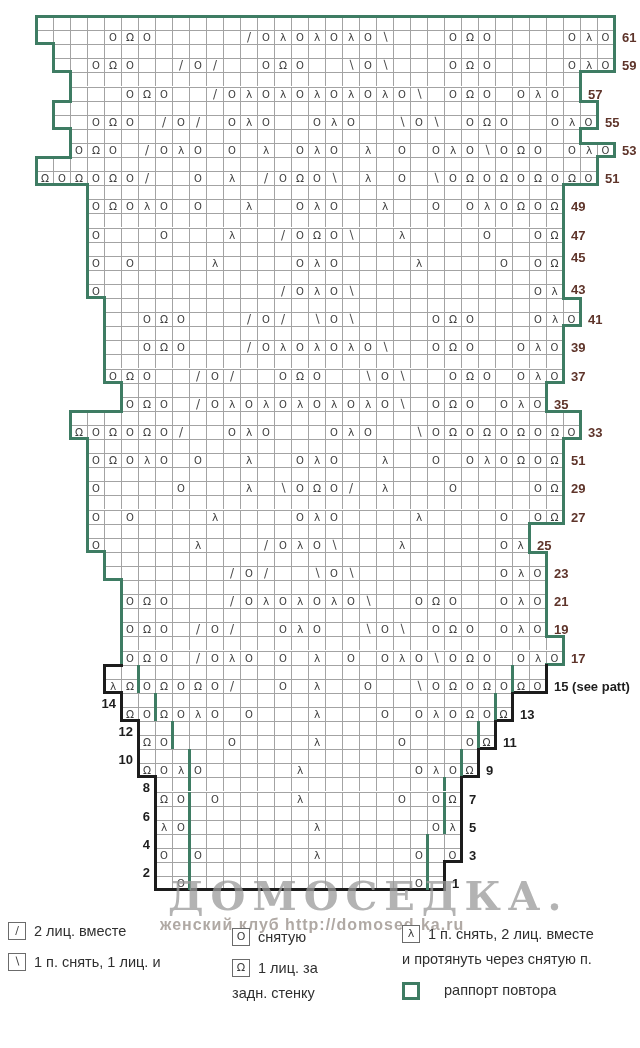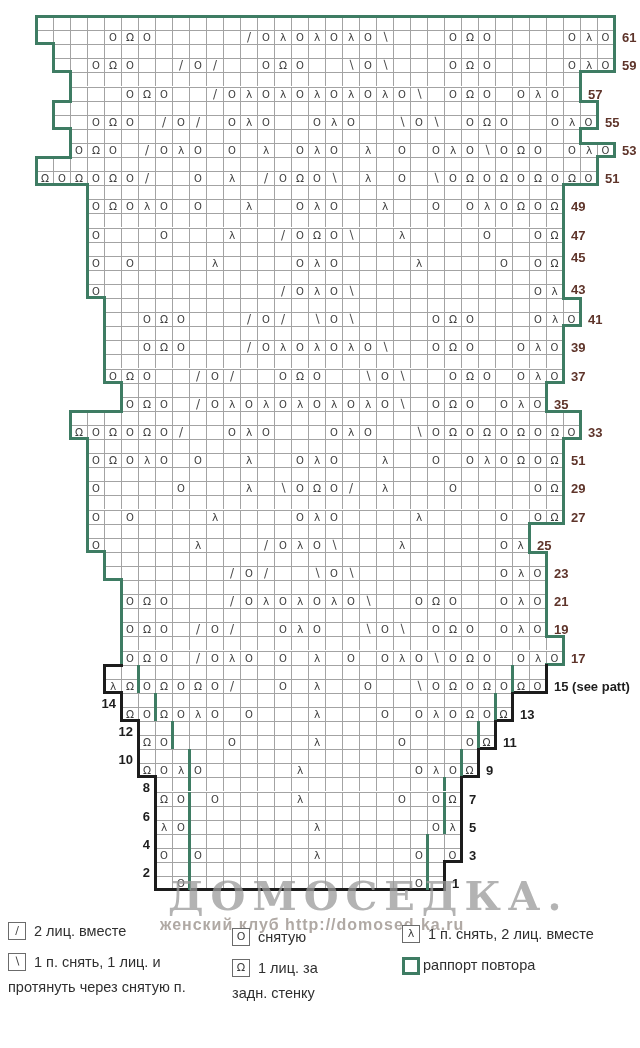--- a/index.html
+++ b/index.html
@@ -1909,21 +1909,20 @@
           <div class="leg-box">/</div>
           <div class="leg-text" style="max-width: 195px;">2 лиц. вместе</div>
         </div>
       </div>
       <div class="leg-item">
         <div style="display: flex; gap: 8px; align-items: flex-start; flex-wrap: wrap;">
           <div class="leg-box">∖</div>
           <div class="leg-text" style="max-width: 195px;">1 п. снять, 1 лиц. и</div>
         </div>
       </div>
-      <div style="font-size: 14.5px; color: rgb(47, 47, 47); line-height: 19px; margin-top: -6px;">протянуть через снятую п.</div>
     </div>
     <div class="leg-col" style="left: 232px; top: 928px; width: 170px;">
       <div class="leg-item">
         <div style="display: flex; gap: 8px; align-items: flex-start; flex-wrap: wrap;">
           <div class="leg-box">O</div>
           <div class="leg-text" style="max-width: 140px;">снятую</div>
         </div>
       </div>
       <div class="leg-item">
         <div style="display: flex; gap: 8px; align-items: flex-start; flex-wrap: wrap;">
@@ -1933,20 +1932,21 @@
       </div>
       <div style="font-size: 14.5px; color: rgb(47, 47, 47); line-height: 19px; margin-top: -6px;">задн. стенку</div>
     </div>
     <div class="leg-col" style="left: 402px; top: 925px; width: 235px;">
       <div class="leg-item">
         <div style="display: flex; gap: 8px; align-items: flex-start; flex-wrap: wrap;">
           <div class="leg-box">λ</div>
           <div class="leg-text" style="max-width: 205px;">1 п. снять, 2 лиц. вместе</div>
         </div>
       </div>
+      <div style="font-size: 14.5px; color: rgb(47, 47, 47); line-height: 19px; margin-top: -6px;">и протянуть через снятую п.</div>
       <div class="leg-item">
-        <div style="display: flex; gap: 3px; align-items: flex-end; flex-wrap: wrap;">
+        <div style="display: flex; gap: 24px; align-items: flex-end; flex-wrap: wrap;">
           <div class="leg-box green"></div>
           <div class="leg-text" style="max-width: 205px;">раппорт повтора</div>
         </div>
       </div>
     </div>
   </div>
 
 </body></html>

